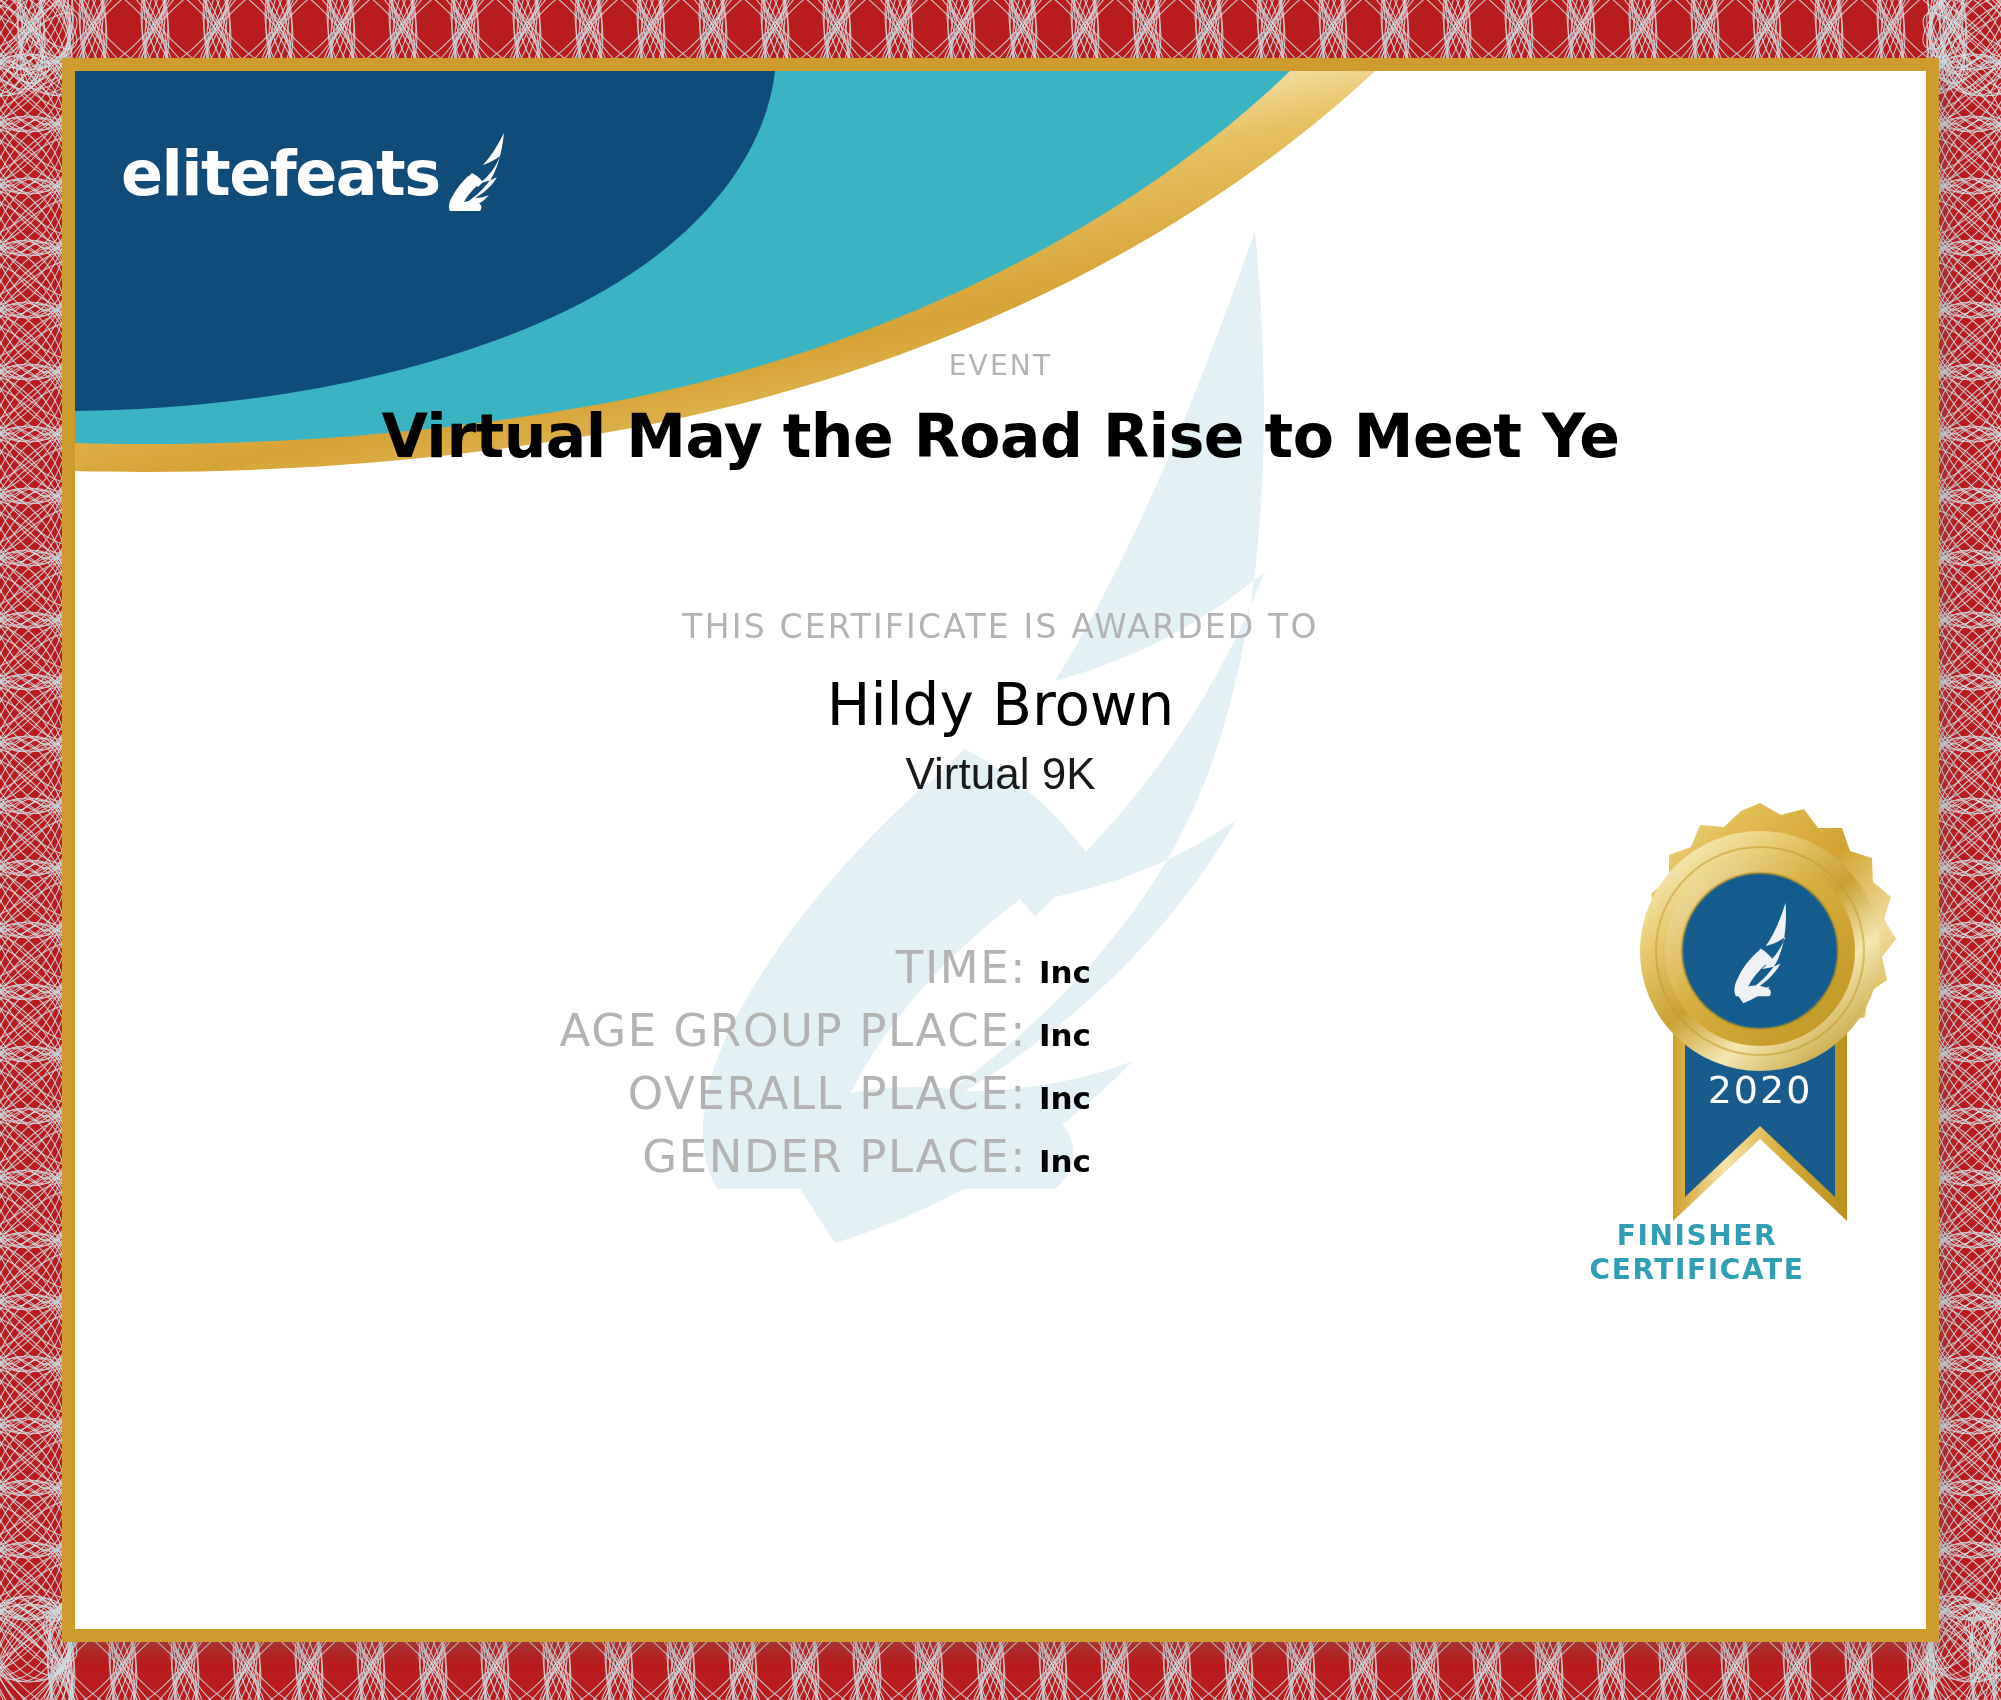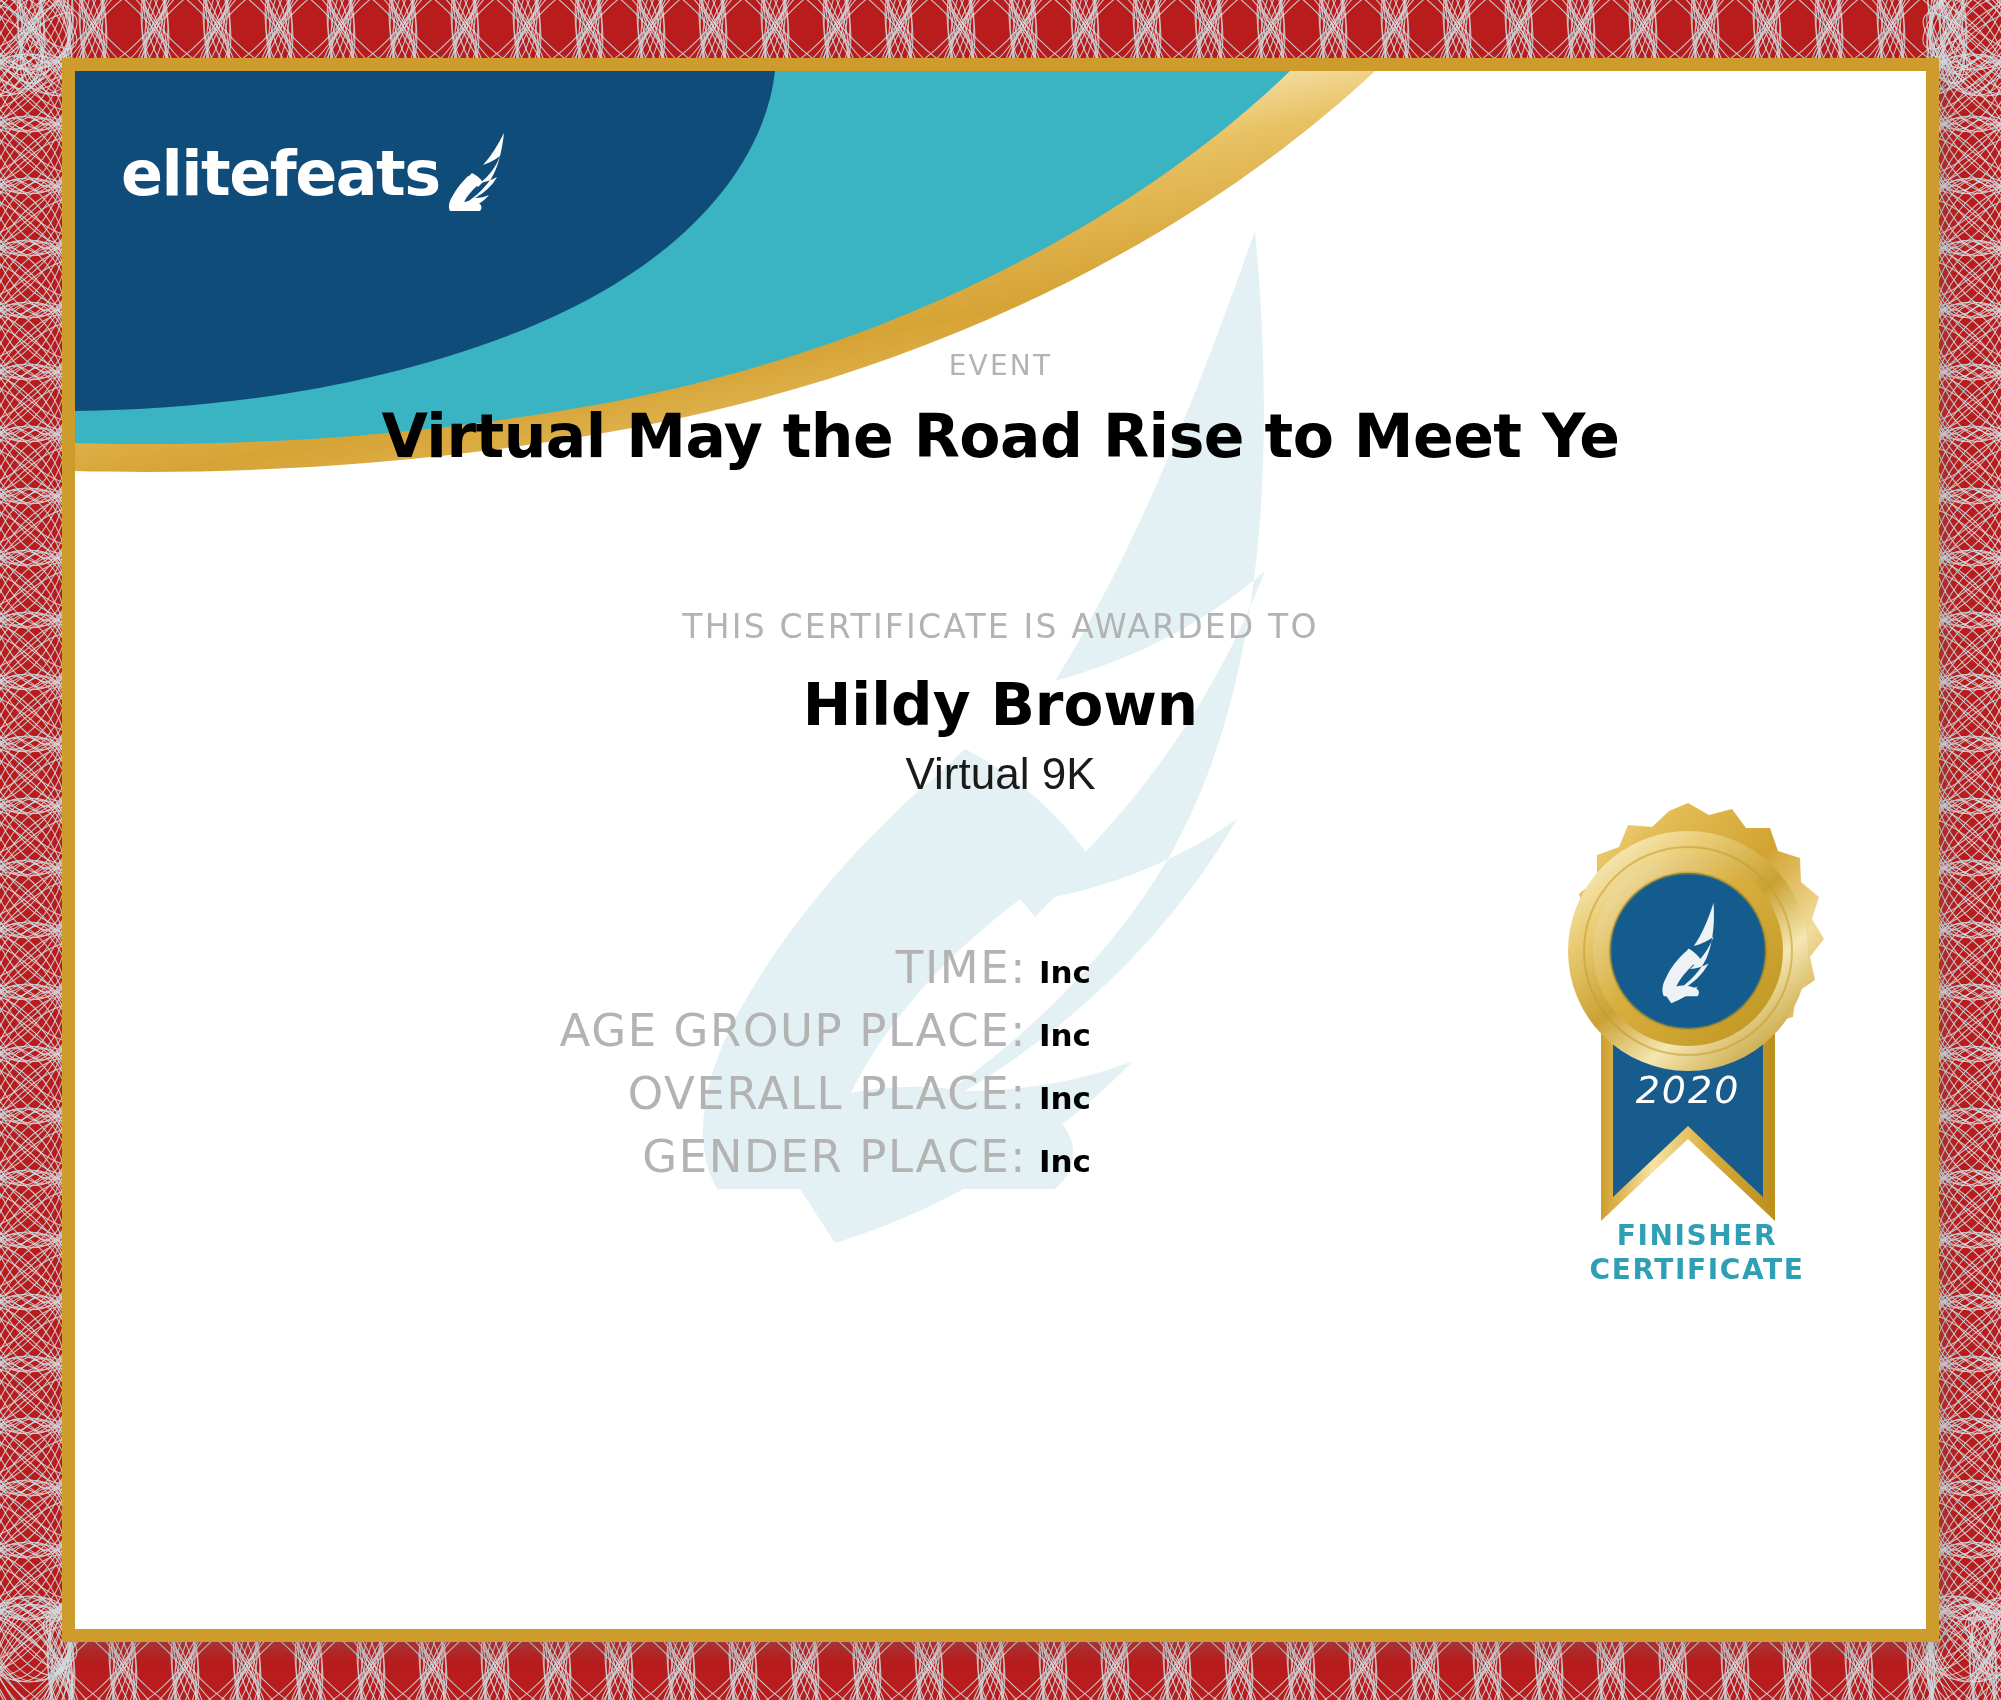--- a/index.html
+++ b/index.html
@@ -130,21 +130,21 @@
     top: 536px;
     text-align: center;
     font-size: 33px;
   }
   #recipient-name {
     position: absolute;
     left: 0; right: 0;
     top: 600px;
     text-align: center;
     font-family: "DejaVu Sans", sans-serif;
-    font-weight: 700;
+    font-weight: 400;
     font-size: 58px;
     color: #000000;
     letter-spacing: 0px;
   }
   #recipient-division {
     position: absolute;
     left: 0; right: 0;
     top: 678px;
     text-align: center;
     font-family: "Liberation Sans", sans-serif;
@@ -188,26 +188,25 @@
     font-size: 31px;
     font-weight: 700;
     margin-left: 12px;
     min-width: 60px;
     text-align: left;
   }
 
   
   #medal {
     position: absolute;
-    left: 1448px;
+    left: 1520px;
     top: 730px;
     width: 330px;
     height: 480px;
     z-index: 5;
-    font-style: italic;
   }
   #medal svg { display: block; }
   #medal-caption {
     position: absolute;
     left: 1432px;
     top: 1148px;
     width: 380px;
     text-align: center;
     color: #2f9fb5;
     font-family: "DejaVu Sans", sans-serif;

